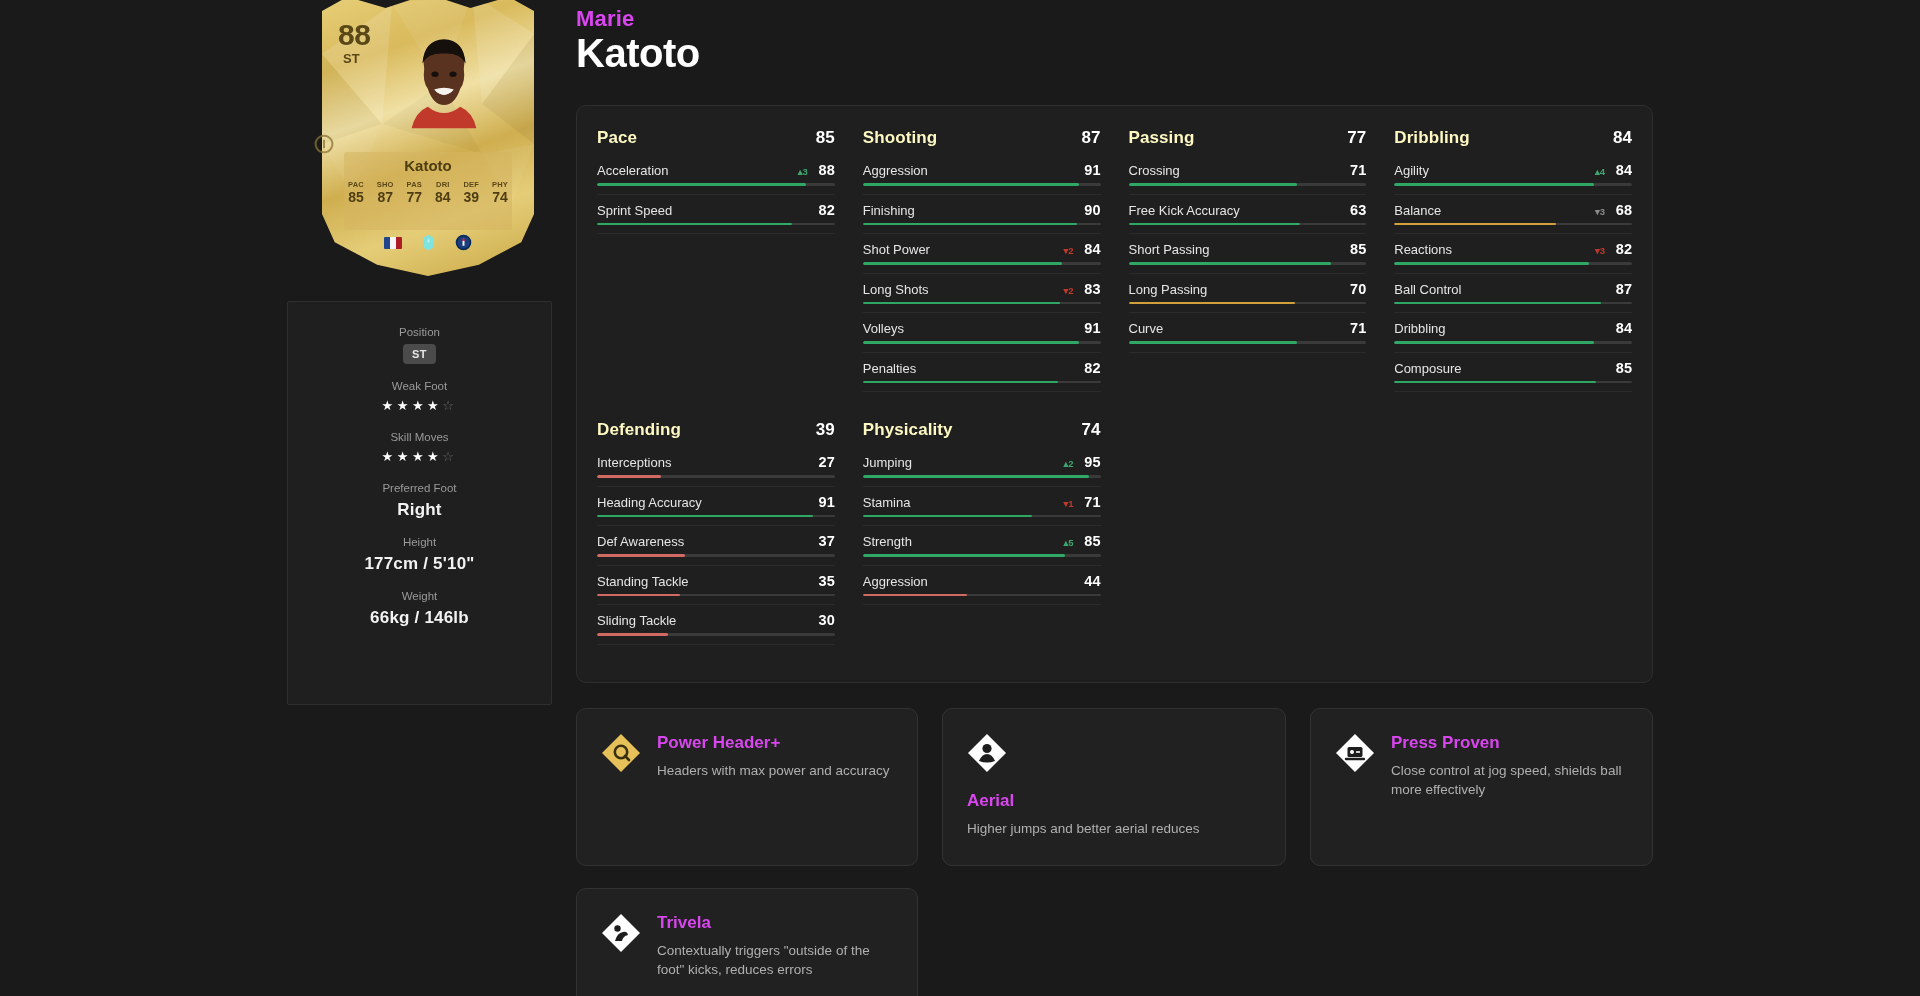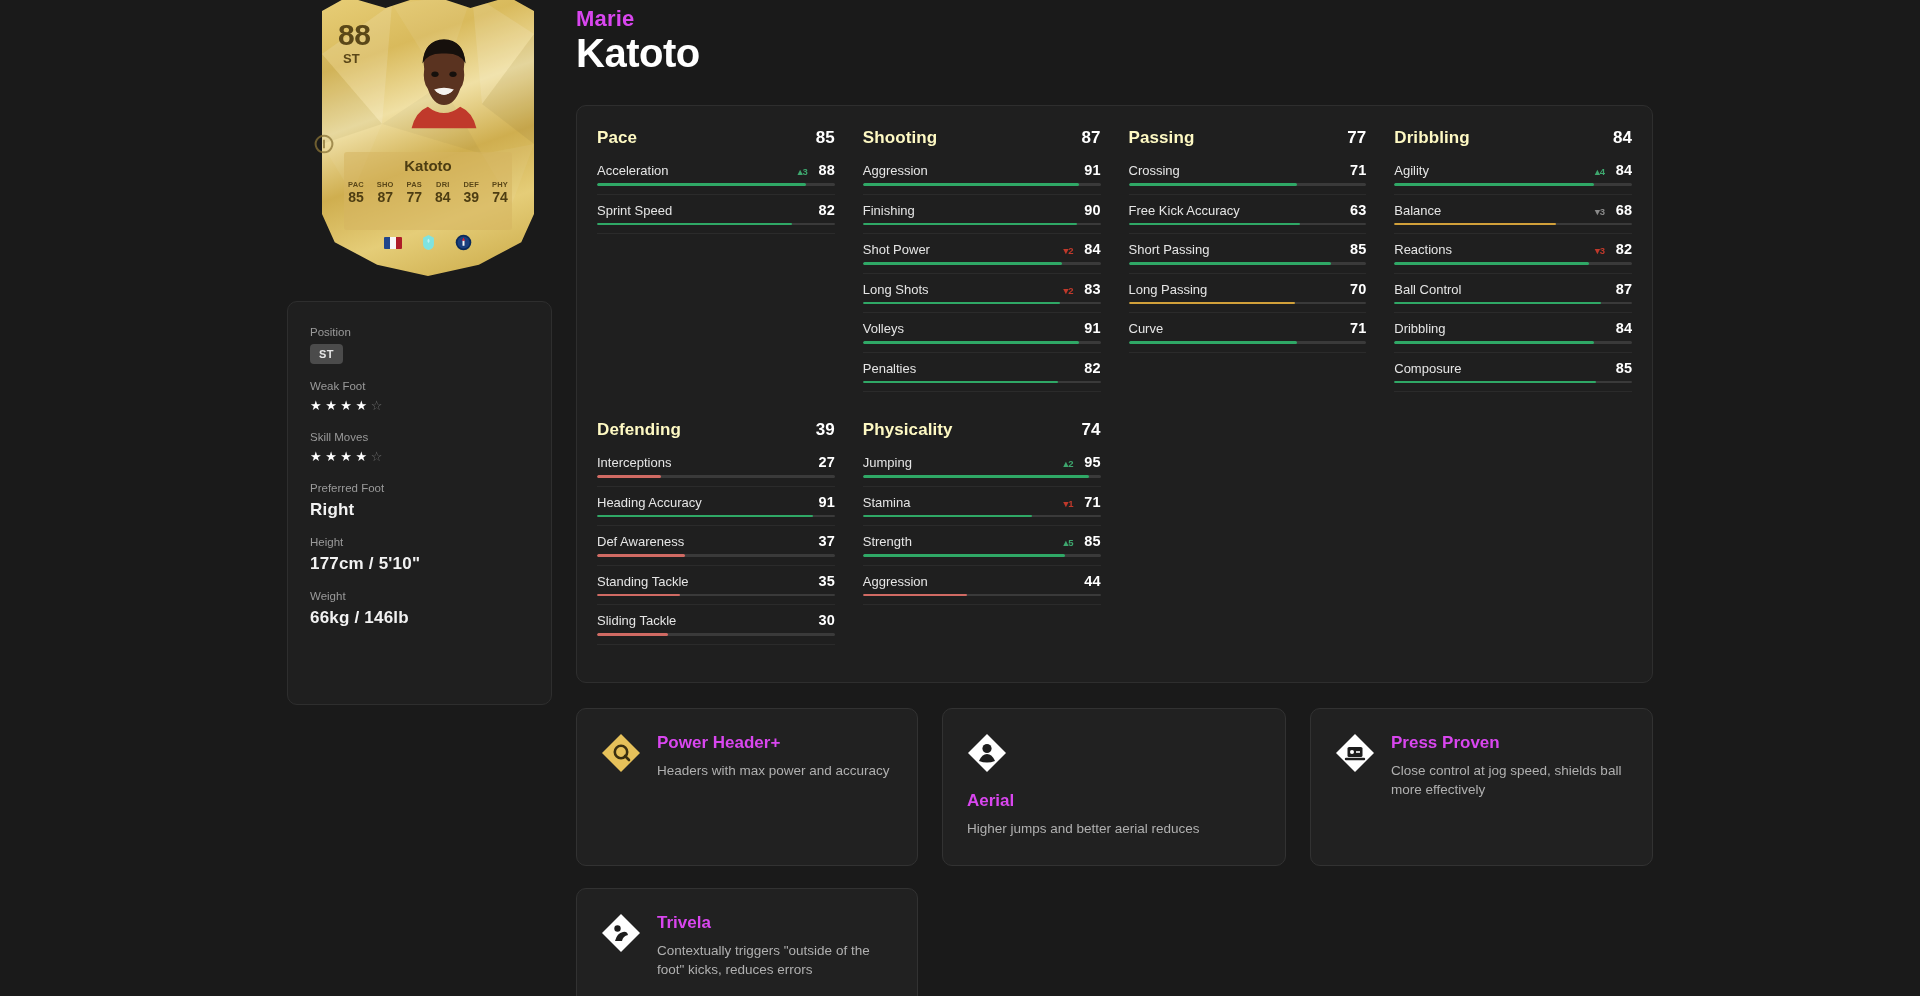--- a/index.html
+++ b/index.html
@@ -65,22 +65,23 @@
   .club-badge { width: 17px; height: 17px; }
   .card-chem {
     position: absolute; left: -8px; top: 140px; width: 20px; height: 20px;
     opacity: .75;
   }
 
   
   .info-panel {
     position: absolute; left: 287px; top: 301px;
     width: 265px; height: 404px;
-    background: #1f1f1f; border: 1px solid #2e2e2e; border-radius: 10px;
+    background: #1f1f1f; border: 1px solid #2e2e2e; border-radius: 2px;
     padding: 24px 22px;
+    text-align: center;
   }
   .info-row { margin-bottom: 16px; }
   .info-row:last-child { margin-bottom: 0; }
   .info-label { font-size: 11.5px; color: #9a9a9a; margin-bottom: 6px; }
   .info-value { font-size: 17px; font-weight: 700; color: #f2f2f2; letter-spacing: .2px; }
   .pos-chip {
     display: inline-block; background: #4b4b4b; color: #e6e6e6;
     font-size: 11px; font-weight: 700; border-radius: 4px;
     padding: 4px 9px; letter-spacing: .4px;
   }

